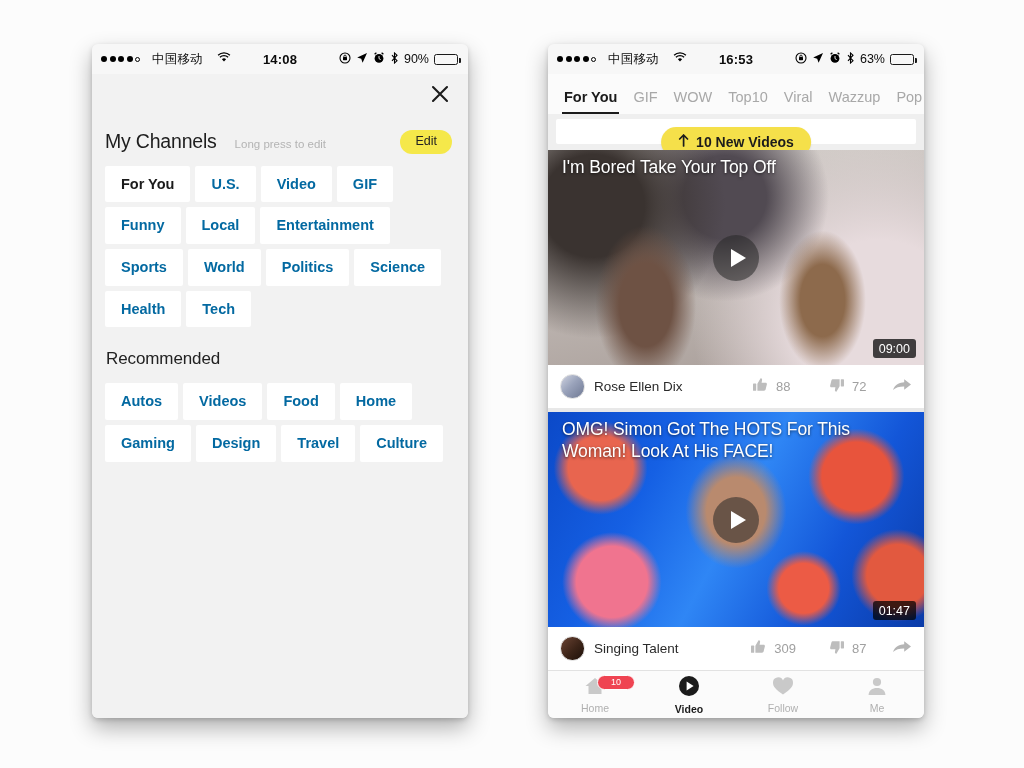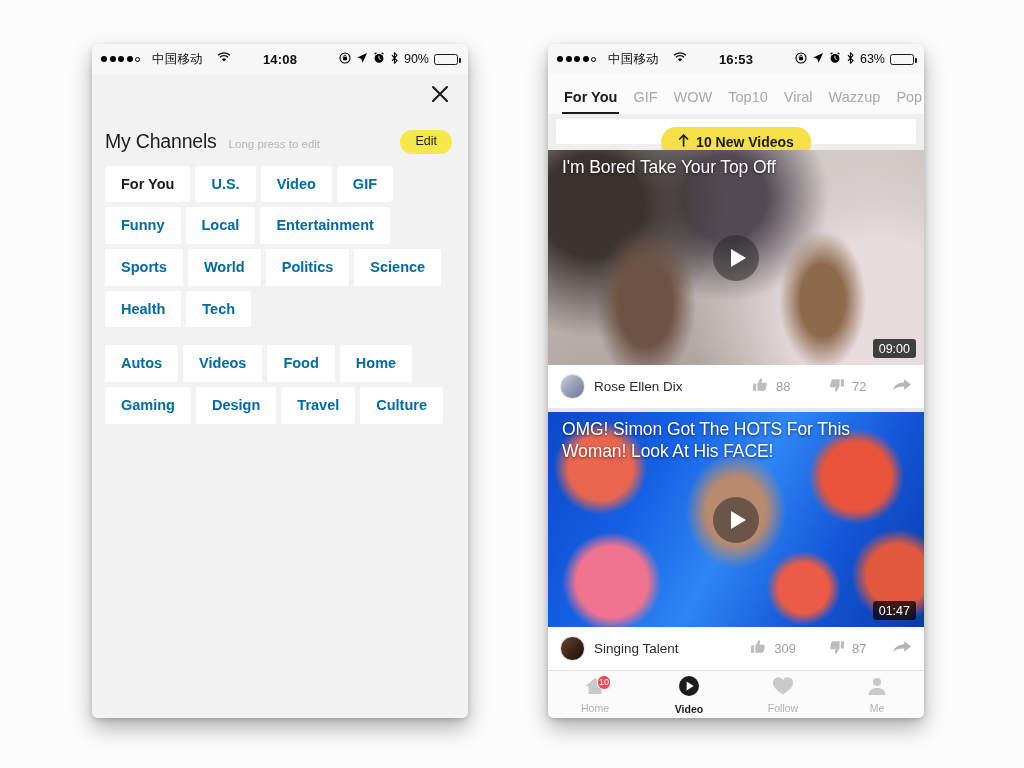--- a/index.html
+++ b/index.html
@@ -57,21 +57,21 @@
   .close-row { height: 46px; position: relative; background: #f2f2f2; }
   .close-x {
     position: absolute; right: 18px; top: 10px;
     width: 20px; height: 20px; cursor: pointer;
   }
   .channels-head {
     display: flex; align-items: baseline;
     padding: 10px 16px 0 13px; background: #f2f2f2;
   }
   .ch-title { font-size: 19.5px; color: #1d1d1d; letter-spacing: -.2px; }
-  .ch-sub { font-size: 11.5px; color: #b4b4b4; margin-left: 12px; }
+  .ch-sub { font-size: 11.5px; color: #b4b4b4; margin-left: 18px; }
   .edit-btn {
     margin-left: auto; background: #f5e84a; color: #222;
     font-size: 12.5px; border-radius: 13px;
     padding: 5px 15px; cursor: pointer; line-height: 1.1;
     align-self: center;
   }
   .chip-grid {
     display: flex; flex-wrap: wrap; gap: 5px;
     padding: 12px 13px 6px 13px; background: #f2f2f2;
   }
@@ -187,21 +187,21 @@
   .bn {
     flex: 1; display: flex; flex-direction: column;
     align-items: center; justify-content: center; gap: 2px;
     cursor: pointer; position: relative;
   }
   .bn-lbl { font-size: 10.5px; color: #b0b0b0; }
   .bn.active .bn-lbl { color: #1b1b1b; font-weight: 700; }
   .badge {
     position: absolute; left: 52%; top: 4px;
     background: #ef4452; color: #fff; font-size: 9px; font-weight: 400;
-    border-radius: 8px; padding: 1px 1px; line-height: 1.25;
+    border-radius: 8px; padding: 1px 13px; line-height: 1.25;
     border: 1px solid #fff;
   }
 </style>
 </head>
 <body>
 
 <div class="stage">
 
   <div class="phone" id="phone-left">
     <div class="col">
@@ -278,20 +278,21 @@
           <div class="chip">Local</div>
           <div class="chip">Entertainment</div>
           <div class="chip">Sports</div>
           <div class="chip">World</div>
           <div class="chip">Politics</div>
           <div class="chip">Science</div>
           <div class="chip">Health</div>
           <div class="chip">Tech</div>
         </div>
 
+      <div class="sec-title">Recommended</div>
 
       <div class="chip-grid" id="rec-chips">
           <div class="chip">Autos</div>
           <div class="chip">Videos</div>
           <div class="chip">Food</div>
           <div class="chip">Home</div>
           <div class="chip">Gaming</div>
           <div class="chip">Design</div>
           <div class="chip">Travel</div>
           <div class="chip">Culture</div>

